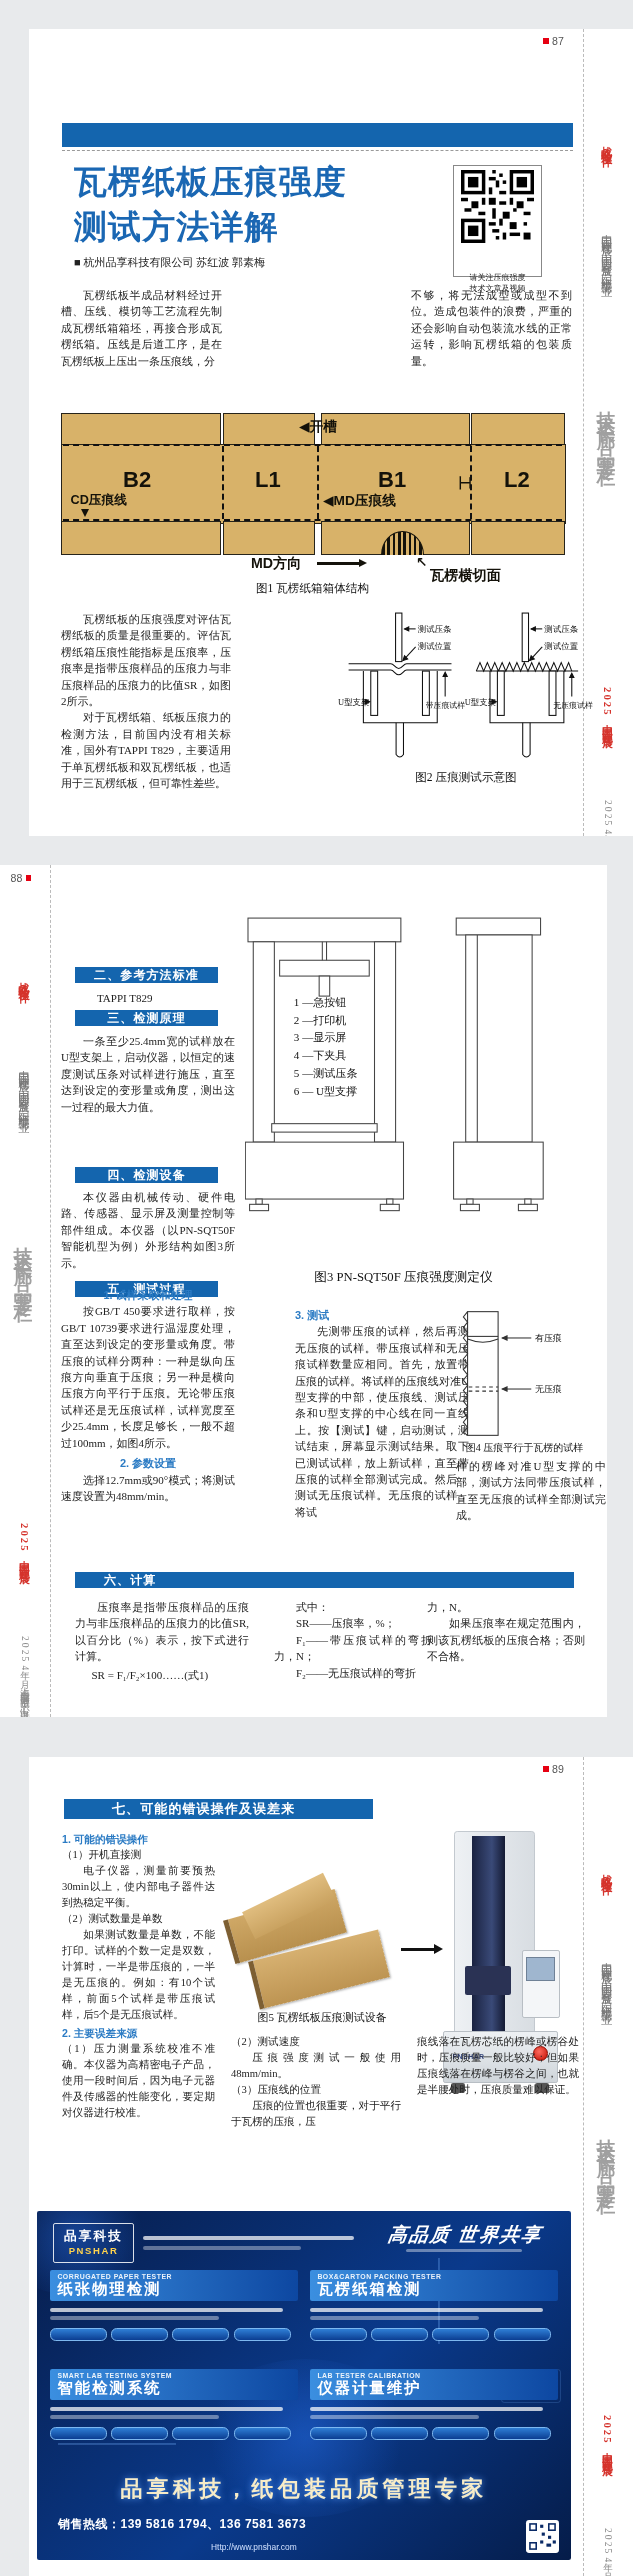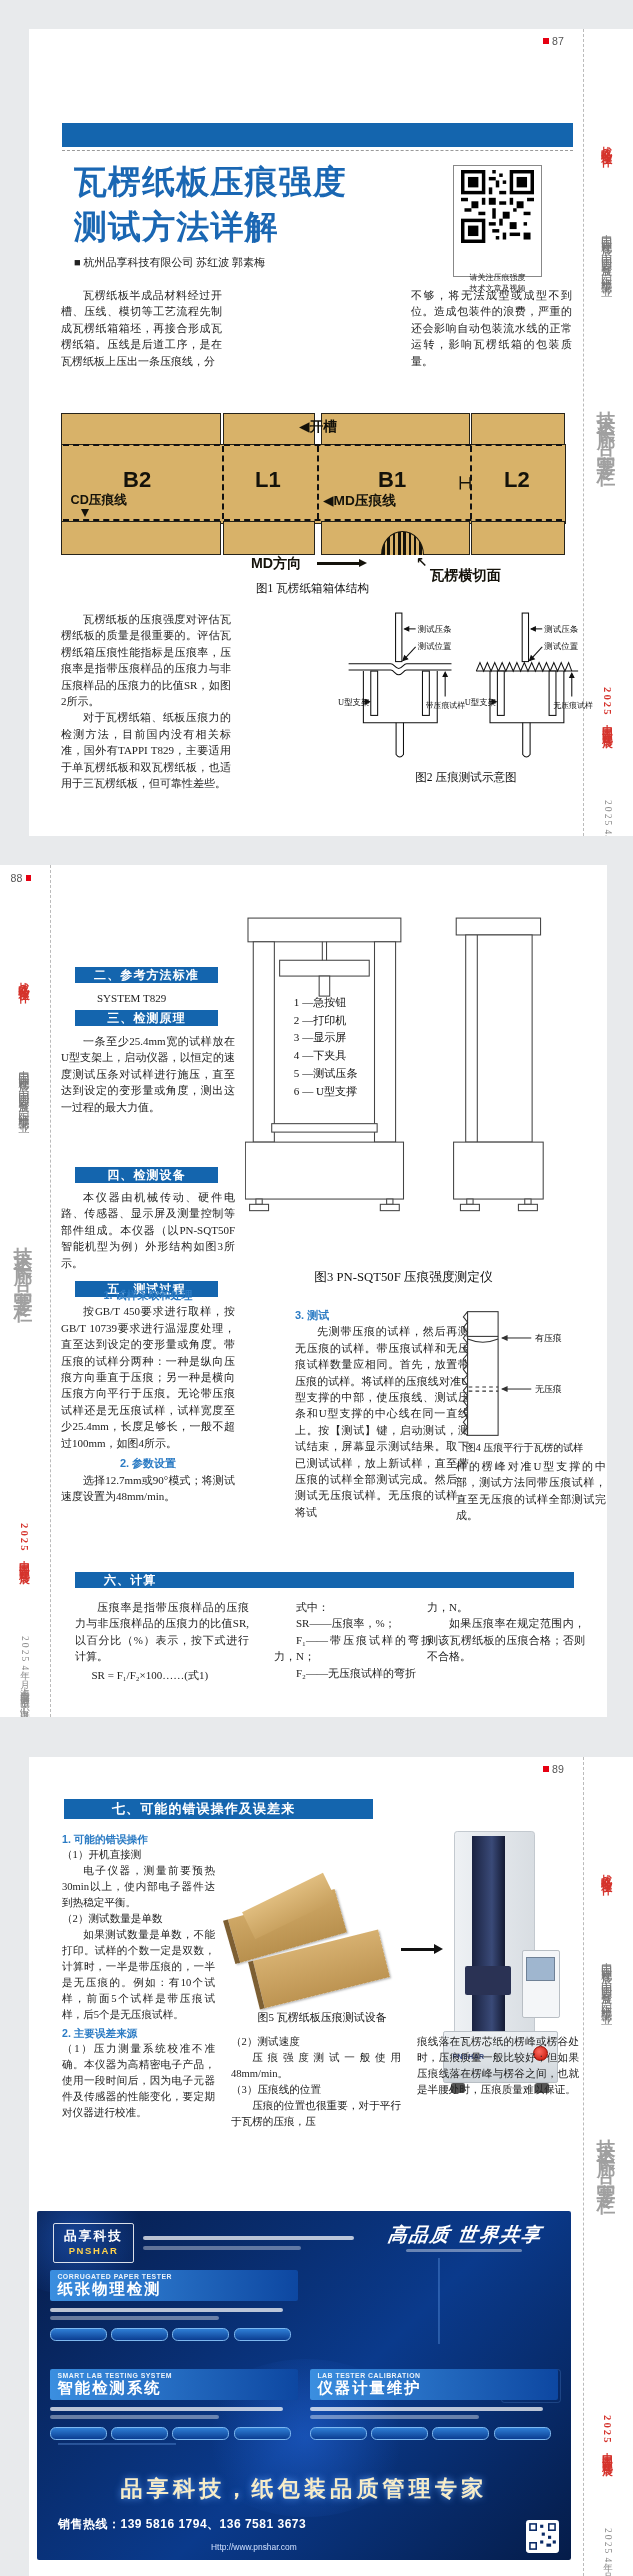--- a/index.html
+++ b/index.html
@@ -225,21 +225,21 @@
   <div class="abs sidebarL" style="left:0;top:0;width:50px;height:852px;overflow:hidden;">
     <div class="abs vtext red" style="left:16px;top:108px;font-size:11px;font-weight:bold;">战略合作伙伴</div>
     <div class="abs vtext" style="left:16px;top:196px;font-size:11px;color:#777;">中国国际瓦楞展 中国国际彩盒展 《国际纸板工业》</div>
     <div class="abs vtext" style="left:10.6px;top:367px;font-size:18.5px;font-weight:bold;color:#a0a0a0;letter-spacing:6.3px;font-family:'Liberation Sans','DejaVu Sans',sans-serif;">技术长廊·品享专栏</div>
     <div class="abs vtext red" style="left:17px;top:658px;font-size:10.6px;font-weight:bold;">2025中国国际瓦楞展</div>
     <div class="abs vtext" style="left:18px;top:771px;font-size:9.5px;color:#8a8a8a;">2025年4月 上海新国际博览中心 电话：+86 400 819</div>
   </div>
 
   <div class="abs banner" style="left:75px;top:102px;width:143px;">二、参考方法标准</div>
   <div class="abs t" style="left:75px;top:125px;width:174px;">
-      <p class="ind">SYSTEM T829</p>
+      <p class="ind">TAPPI T829</p>
     </div>
 
   <div class="abs banner" style="left:75px;top:145px;width:143px;">三、检测原理</div>
   <div class="abs t" style="left:61px;top:168px;width:174px;">
       <p class="ind">一条至少25.4mm宽的试样放在U型支架上，启动仪器，以恒定的速度测试压条对试样进行施压，直至达到设定的变形量或角度，测出这一过程的最大力值。</p>
     </div>
 
   <div class="abs banner" style="left:75px;top:302px;width:143px;">四、检测设备</div>
   <div class="abs t" style="left:61px;top:324px;width:174px;">
       <p class="ind">本仪器由机械传动、硬件电路、传感器、显示屏及测量控制等部件组成。本仪器（以PN-SQT50F智能机型为例）外形结构如图3所示。</p>
@@ -416,20 +416,31 @@
       <div class="adbanner">
         <div class="en">CORRUGATED PAPER TESTER</div>
         <div class="cn">纸张物理检测</div>
       </div>
       <div class="fbar" style="width:94%;margin-top:6.3px;"></div>
       <div class="fbar" style="width:68%;margin-top:4.2px;opacity:.55;"></div>
       <div style="margin-top:7.4px;">
         <span class="pill"></span><span class="pill"></span><span class="pill"></span><span class="pill"></span>
       </div>
     </div>
+    <div class="abs" style="left:273px;top:59px;width:248px;height:94px;">
+      <div class="adbanner">
+        <div class="en">BOX&amp;CARTON PACKING TESTER</div>
+        <div class="cn">瓦楞纸箱检测</div>
+      </div>
+      <div class="fbar" style="width:94%;margin-top:6.3px;"></div>
+      <div class="fbar" style="width:68%;margin-top:4.2px;opacity:.55;"></div>
+      <div style="margin-top:7.4px;">
+        <span class="pill"></span><span class="pill"></span><span class="pill"></span><span class="pill"></span>
+      </div>
+    </div>
     <div class="abs" style="left:13px;top:158px;width:248px;height:94px;">
       <div class="adbanner">
         <div class="en">SMART LAB TESTING SYSTEM</div>
         <div class="cn">智能检测系统</div>
       </div>
       <div class="fbar" style="width:94%;margin-top:6.3px;"></div>
       <div class="fbar" style="width:68%;margin-top:4.2px;opacity:.55;"></div>
       <div style="margin-top:7.4px;">
         <span class="pill"></span><span class="pill"></span><span class="pill"></span><span class="pill"></span>
       </div>

